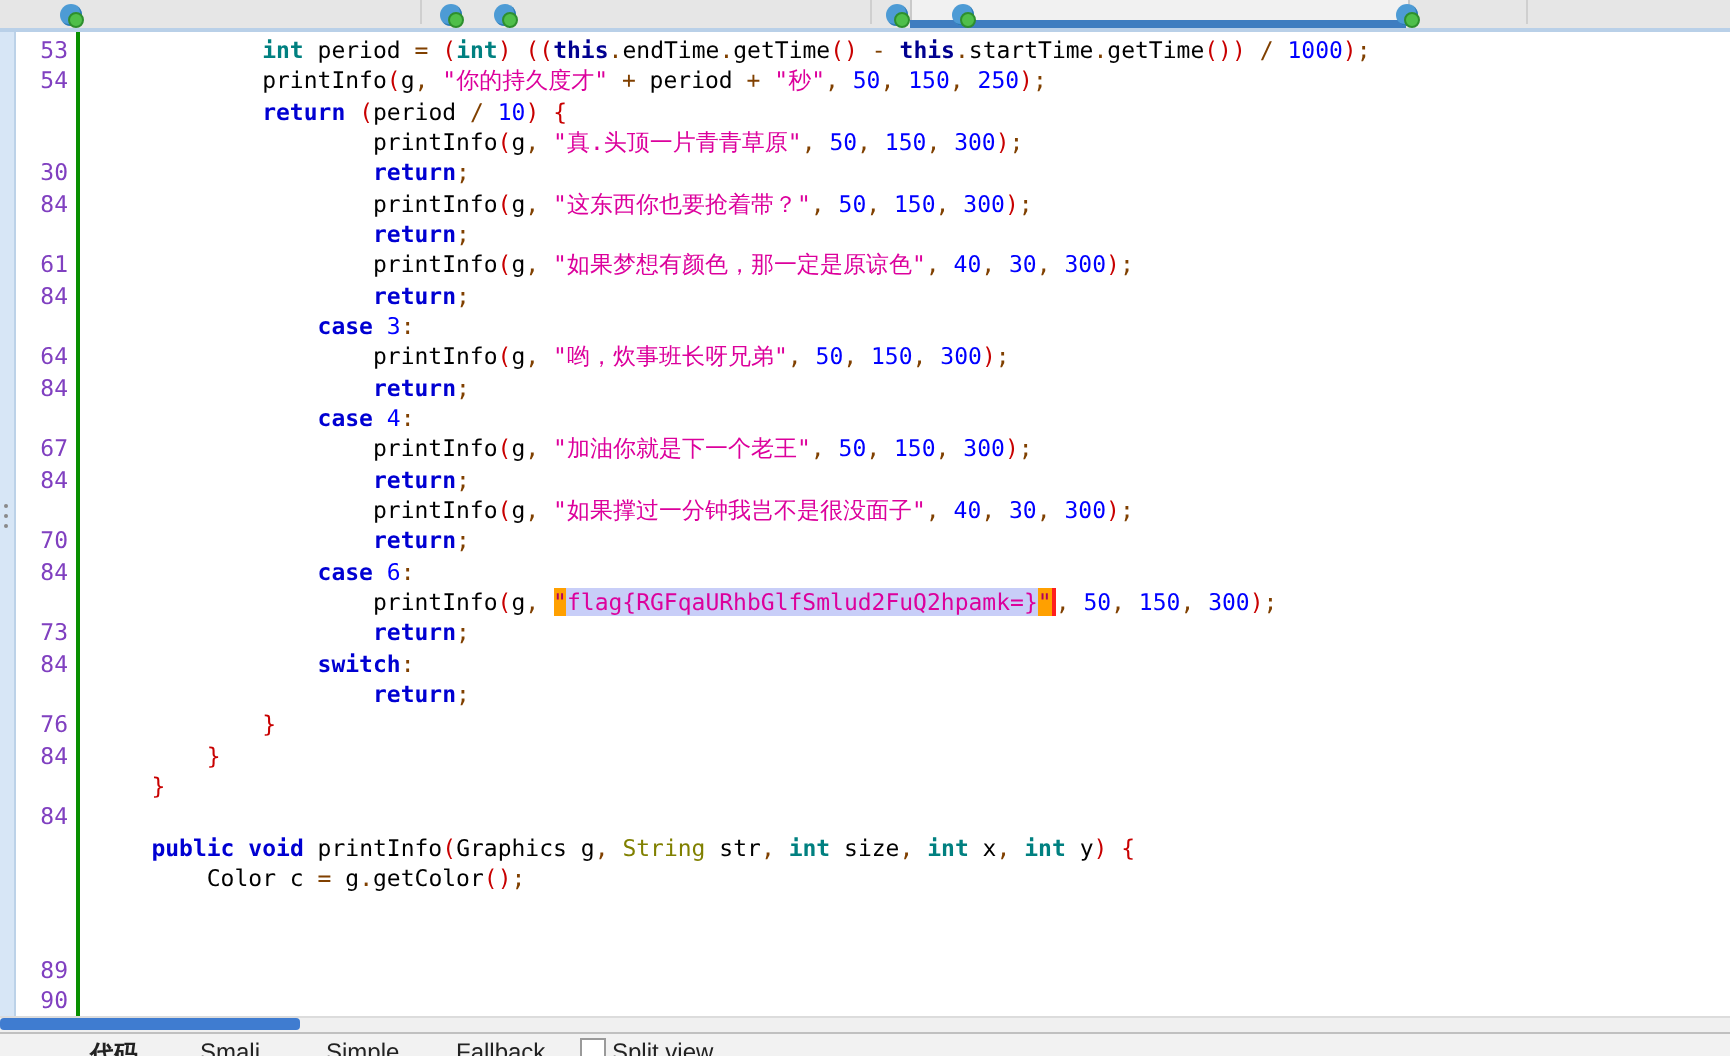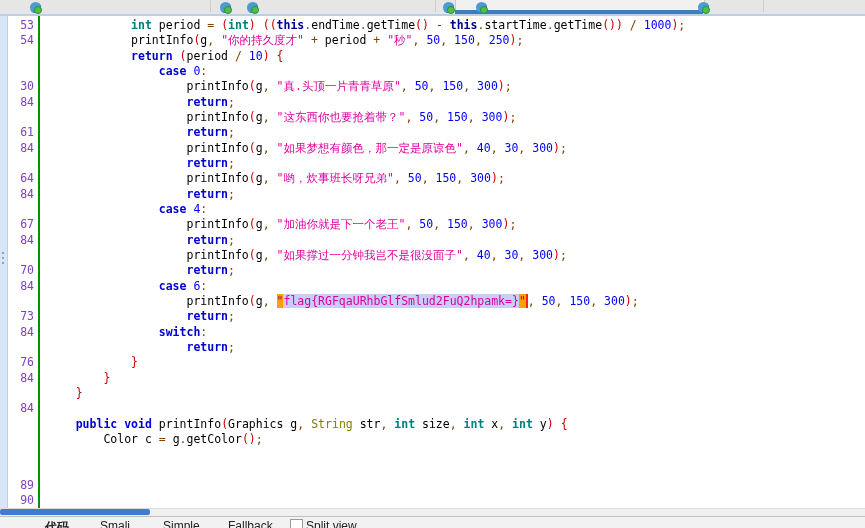--- a/index.html
+++ b/index.html
@@ -128,27 +128,27 @@
         <div class="ln"></div>
         <div class="ln"></div>
         <div class="ln">89</div>
         <div class="ln">90</div>
       </div>
     <div class="gdiv"></div>
     <div class="code">
         <div class="cl" style="padding-left: 12ch;"><span class="tk-ty">int</span><span class="tk-pl"> period </span><span class="tk-op">=</span><span class="tk-pl"> </span><span class="tk-sep">(</span><span class="tk-ty">int</span><span class="tk-sep">)</span><span class="tk-pl"> </span><span class="tk-sep">((</span><span class="tk-th">this</span><span class="tk-op">.</span><span class="tk-pl">endTime</span><span class="tk-op">.</span><span class="tk-pl">getTime</span><span class="tk-sep">()</span><span class="tk-pl"> </span><span class="tk-op">-</span><span class="tk-pl"> </span><span class="tk-th">this</span><span class="tk-op">.</span><span class="tk-pl">startTime</span><span class="tk-op">.</span><span class="tk-pl">getTime</span><span class="tk-sep">())</span><span class="tk-pl"> </span><span class="tk-op">/</span><span class="tk-pl"> </span><span class="tk-num">1000</span><span class="tk-sep">)</span><span class="tk-op">;</span></div>
         <div class="cl" style="padding-left: 12ch;"><span class="tk-pl">printInfo</span><span class="tk-sep">(</span><span class="tk-pl">g</span><span class="tk-op">,</span><span class="tk-pl"> </span><span class="tk-str">"你的持久度才"</span><span class="tk-pl"> </span><span class="tk-op">+</span><span class="tk-pl"> period </span><span class="tk-op">+</span><span class="tk-pl"> </span><span class="tk-str">"秒"</span><span class="tk-op">,</span><span class="tk-pl"> </span><span class="tk-num">50</span><span class="tk-op">,</span><span class="tk-pl"> </span><span class="tk-num">150</span><span class="tk-op">,</span><span class="tk-pl"> </span><span class="tk-num">250</span><span class="tk-sep">)</span><span class="tk-op">;</span></div>
         <div class="cl" style="padding-left: 12ch;"><span class="tk-kw">return</span><span class="tk-pl"> </span><span class="tk-sep">(</span><span class="tk-pl">period </span><span class="tk-op">/</span><span class="tk-pl"> </span><span class="tk-num">10</span><span class="tk-sep">)</span><span class="tk-pl"> </span><span class="tk-sep">{</span></div>
-        <div class="cl" style="padding-left: 16ch;"><span class="tk-kw">case</span><span class="tk-pl"> </span><span class="tk-num">0</span><span class="tk-op">:</span></div>
         <div class="cl" style="padding-left: 20ch;"><span class="tk-pl">printInfo</span><span class="tk-sep">(</span><span class="tk-pl">g</span><span class="tk-op">,</span><span class="tk-pl"> </span><span class="tk-str">"真.头顶一片青青草原"</span><span class="tk-op">,</span><span class="tk-pl"> </span><span class="tk-num">50</span><span class="tk-op">,</span><span class="tk-pl"> </span><span class="tk-num">150</span><span class="tk-op">,</span><span class="tk-pl"> </span><span class="tk-num">300</span><span class="tk-sep">)</span><span class="tk-op">;</span></div>
         <div class="cl" style="padding-left: 20ch;"><span class="tk-kw">return</span><span class="tk-op">;</span></div>
         <div class="cl" style="padding-left: 20ch;"><span class="tk-pl">printInfo</span><span class="tk-sep">(</span><span class="tk-pl">g</span><span class="tk-op">,</span><span class="tk-pl"> </span><span class="tk-str">"这东西你也要抢着带？"</span><span class="tk-op">,</span><span class="tk-pl"> </span><span class="tk-num">50</span><span class="tk-op">,</span><span class="tk-pl"> </span><span class="tk-num">150</span><span class="tk-op">,</span><span class="tk-pl"> </span><span class="tk-num">300</span><span class="tk-sep">)</span><span class="tk-op">;</span></div>
         <div class="cl" style="padding-left: 20ch;"><span class="tk-kw">return</span><span class="tk-op">;</span></div>
         <div class="cl" style="padding-left: 20ch;"><span class="tk-pl">printInfo</span><span class="tk-sep">(</span><span class="tk-pl">g</span><span class="tk-op">,</span><span class="tk-pl"> </span><span class="tk-str">"如果梦想有颜色，那一定是原谅色"</span><span class="tk-op">,</span><span class="tk-pl"> </span><span class="tk-num">40</span><span class="tk-op">,</span><span class="tk-pl"> </span><span class="tk-num">30</span><span class="tk-op">,</span><span class="tk-pl"> </span><span class="tk-num">300</span><span class="tk-sep">)</span><span class="tk-op">;</span></div>
         <div class="cl" style="padding-left: 20ch;"><span class="tk-kw">return</span><span class="tk-op">;</span></div>
+        <div class="cl" style="padding-left: 16ch;"><span class="tk-kw">case</span><span class="tk-pl"> </span><span class="tk-num">3</span><span class="tk-op">:</span></div>
         <div class="cl" style="padding-left: 20ch;"><span class="tk-pl">printInfo</span><span class="tk-sep">(</span><span class="tk-pl">g</span><span class="tk-op">,</span><span class="tk-pl"> </span><span class="tk-str">"哟，炊事班长呀兄弟"</span><span class="tk-op">,</span><span class="tk-pl"> </span><span class="tk-num">50</span><span class="tk-op">,</span><span class="tk-pl"> </span><span class="tk-num">150</span><span class="tk-op">,</span><span class="tk-pl"> </span><span class="tk-num">300</span><span class="tk-sep">)</span><span class="tk-op">;</span></div>
         <div class="cl" style="padding-left: 20ch;"><span class="tk-kw">return</span><span class="tk-op">;</span></div>
         <div class="cl" style="padding-left: 16ch;"><span class="tk-kw">case</span><span class="tk-pl"> </span><span class="tk-num">4</span><span class="tk-op">:</span></div>
         <div class="cl" style="padding-left: 20ch;"><span class="tk-pl">printInfo</span><span class="tk-sep">(</span><span class="tk-pl">g</span><span class="tk-op">,</span><span class="tk-pl"> </span><span class="tk-str">"加油你就是下一个老王"</span><span class="tk-op">,</span><span class="tk-pl"> </span><span class="tk-num">50</span><span class="tk-op">,</span><span class="tk-pl"> </span><span class="tk-num">150</span><span class="tk-op">,</span><span class="tk-pl"> </span><span class="tk-num">300</span><span class="tk-sep">)</span><span class="tk-op">;</span></div>
         <div class="cl" style="padding-left: 20ch;"><span class="tk-kw">return</span><span class="tk-op">;</span></div>
         <div class="cl" style="padding-left: 20ch;"><span class="tk-pl">printInfo</span><span class="tk-sep">(</span><span class="tk-pl">g</span><span class="tk-op">,</span><span class="tk-pl"> </span><span class="tk-str">"如果撑过一分钟我岂不是很没面子"</span><span class="tk-op">,</span><span class="tk-pl"> </span><span class="tk-num">40</span><span class="tk-op">,</span><span class="tk-pl"> </span><span class="tk-num">30</span><span class="tk-op">,</span><span class="tk-pl"> </span><span class="tk-num">300</span><span class="tk-sep">)</span><span class="tk-op">;</span></div>
         <div class="cl" style="padding-left: 20ch;"><span class="tk-kw">return</span><span class="tk-op">;</span></div>
         <div class="cl" style="padding-left: 16ch;"><span class="tk-kw">case</span><span class="tk-pl"> </span><span class="tk-num">6</span><span class="tk-op">:</span></div>
         <div class="cl" style="padding-left: 20ch;"><span class="tk-pl">printInfo</span><span class="tk-sep">(</span><span class="tk-pl">g</span><span class="tk-op">,</span><span class="tk-pl"> </span><span class="tk-hlq">"</span><span class="tk-hls">flag{RGFqaURhbGlfSmlud2FuQ2hpamk=}</span><span class="tk-hlqc">"</span><span class="tk-op">,</span><span class="tk-pl"> </span><span class="tk-num">50</span><span class="tk-op">,</span><span class="tk-pl"> </span><span class="tk-num">150</span><span class="tk-op">,</span><span class="tk-pl"> </span><span class="tk-num">300</span><span class="tk-sep">)</span><span class="tk-op">;</span></div>
         <div class="cl" style="padding-left: 20ch;"><span class="tk-kw">return</span><span class="tk-op">;</span></div>

